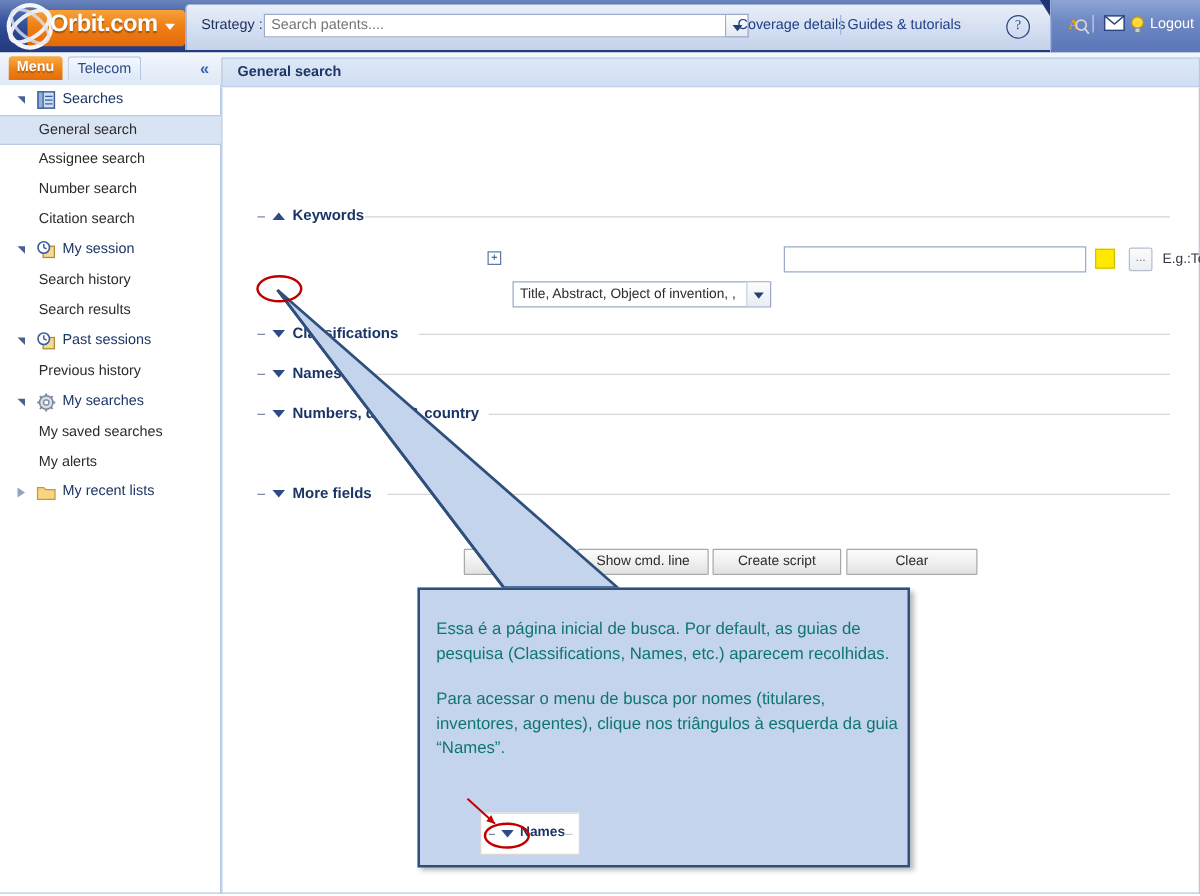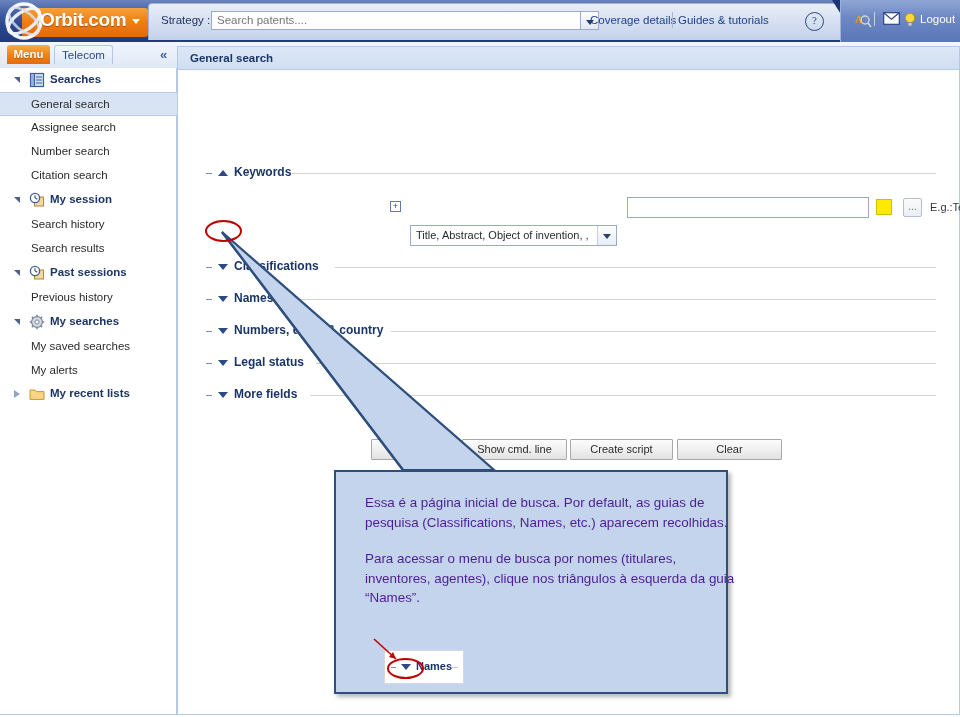--- a/index.html
+++ b/index.html
@@ -180,21 +180,21 @@
     background: #ffffff;
     border-right: 1px solid #b6c8e2;
     border-bottom: 1px solid #b6c8e2;
     box-sizing: border-box;
   }
   .nav-item {
     position: absolute; left: 0; width: 177px; height: 24px;
     cursor: pointer; box-sizing: border-box;
   }
   .nav-item.group .nav-label {
-    font-weight: bold; color: #1b3566; left: 50px;
+    font-weight: normal; color: #1b3566; left: 50px;
   }
   .nav-item.leaf .nav-label {
     font-weight: normal; color: #2b2b2b; left: 31px;
   }
   .nav-label {
     position: absolute; top: 5px; font-size: 11.5px;
     white-space: nowrap;
   }
   .nav-item.selected {
     background: #d8e4f3;
@@ -338,21 +338,21 @@
     position: absolute; left: 334px; top: 470px;
     width: 394px; height: 224px;
     background: #c3d4ec;
     border: 2px solid #2f4f7c;
     box-sizing: border-box;
     box-shadow: 3px 3px 4px rgba(0,0,0,0.28);
   }
   .callout-text {
     position: absolute; left: 13px; top: 21px;
     width: 372px;
-    font-size: 13.4px; color: #4c1d95; line-height: 19.5px; margin-left: 16px;
+    font-size: 13.4px; color: #0f766e; line-height: 19.5px;
   }
   .callout-text p { margin: 0 0 17px 0; }
   .callout-inset {
     position: absolute; left: 48px; top: 178px;
     width: 78px; height: 32px;
     background: #ffffff;
     border: 1px solid #d8d8d8;
   }
   .inset-dash-l {
     position: absolute; left: 6px; top: 16px;
@@ -560,26 +560,20 @@
         <span class="sec-tri-down"></span>
         <span class="sec-title">Names</span>
         <span class="sec-rule" style="left:67px;"></span>
       </div>
       <div class="section" style="top: 254px;">
         <span class="sec-dash"></span>
         <span class="sec-tri-down"></span>
         <span class="sec-title">Numbers, dates &amp; country</span>
         <span class="sec-rule" style="left:184.8px;"></span>
       </div>
-      <div class="section" style="top: 286px;">
-        <span class="sec-dash"></span>
-        <span class="sec-tri-down"></span>
-        <span class="sec-title">Legal status</span>
-        <span class="sec-rule" style="left:110.4px;"></span>
-      </div>
       <div class="section" style="top: 318px;">
         <span class="sec-dash"></span>
         <span class="sec-tri-down"></span>
         <span class="sec-title">More fields</span>
         <span class="sec-rule" style="left:104.2px;"></span>
       </div>
       <div class="btn" style="left: 193px; width: 87px;">Search</div>
       <div class="btn" style="left: 284px; width: 105px;">Show cmd. line</div>
       <div class="btn" style="left: 392px; width: 103px;">Create script</div>
       <div class="btn" style="left: 499px; width: 105px;">Clear</div>

